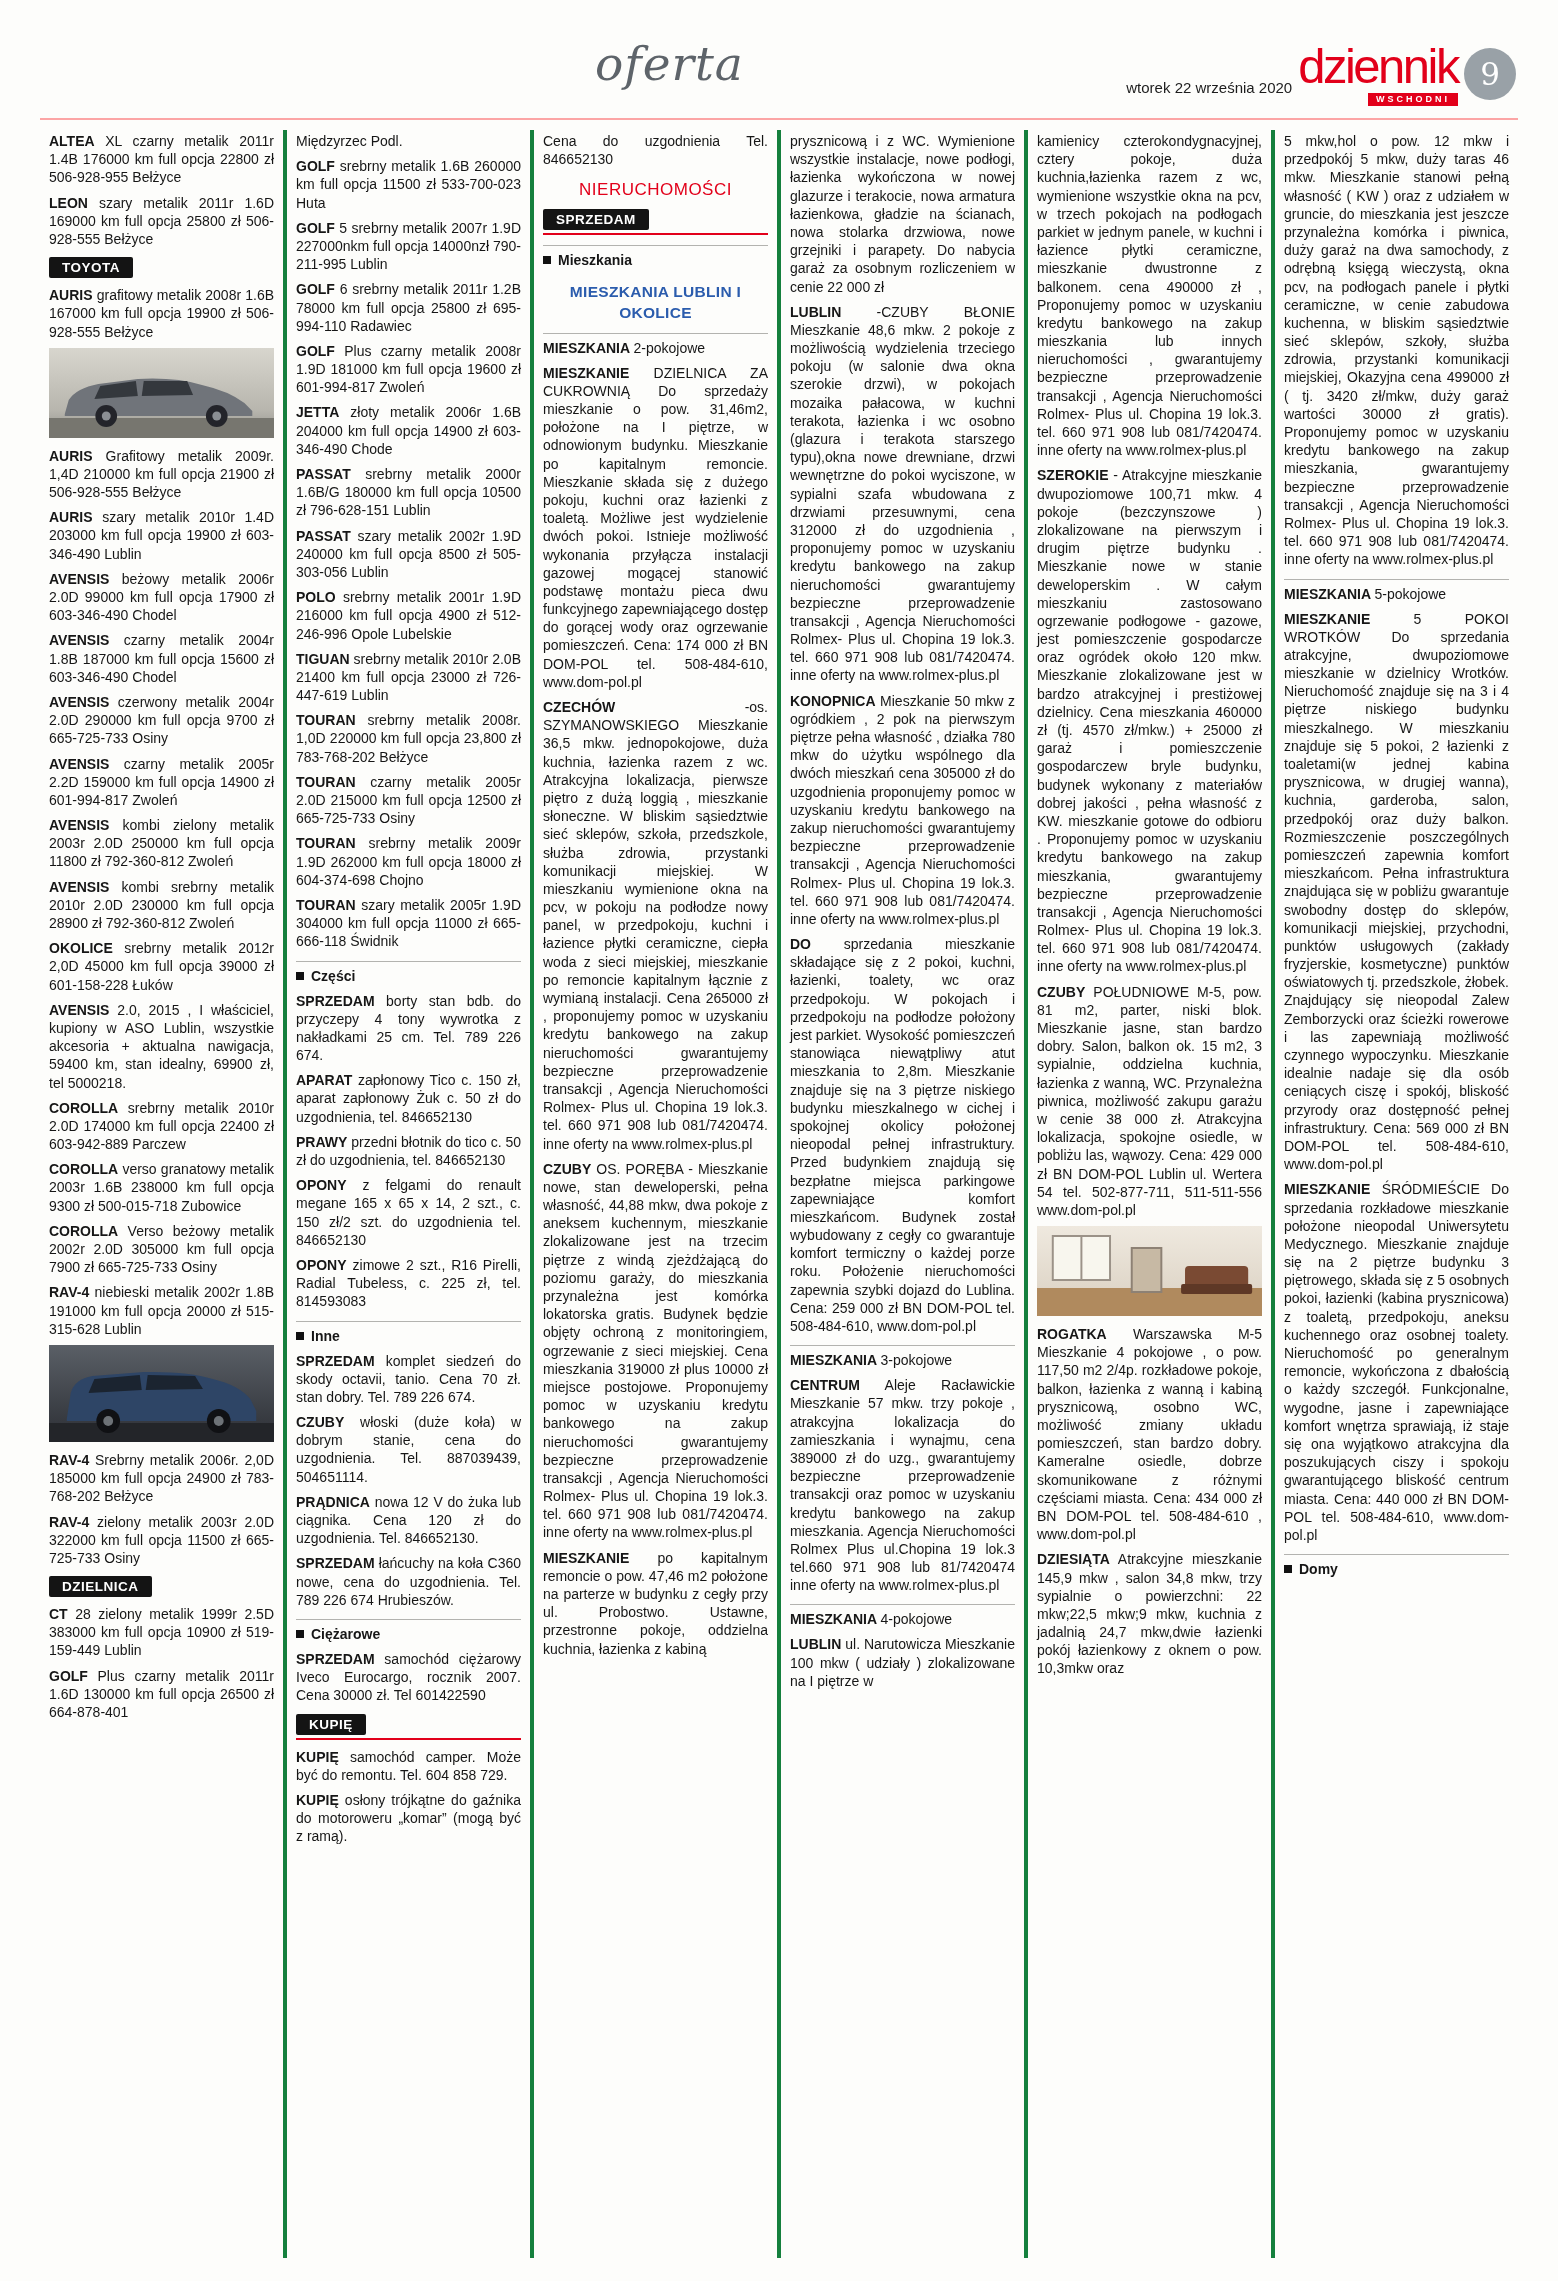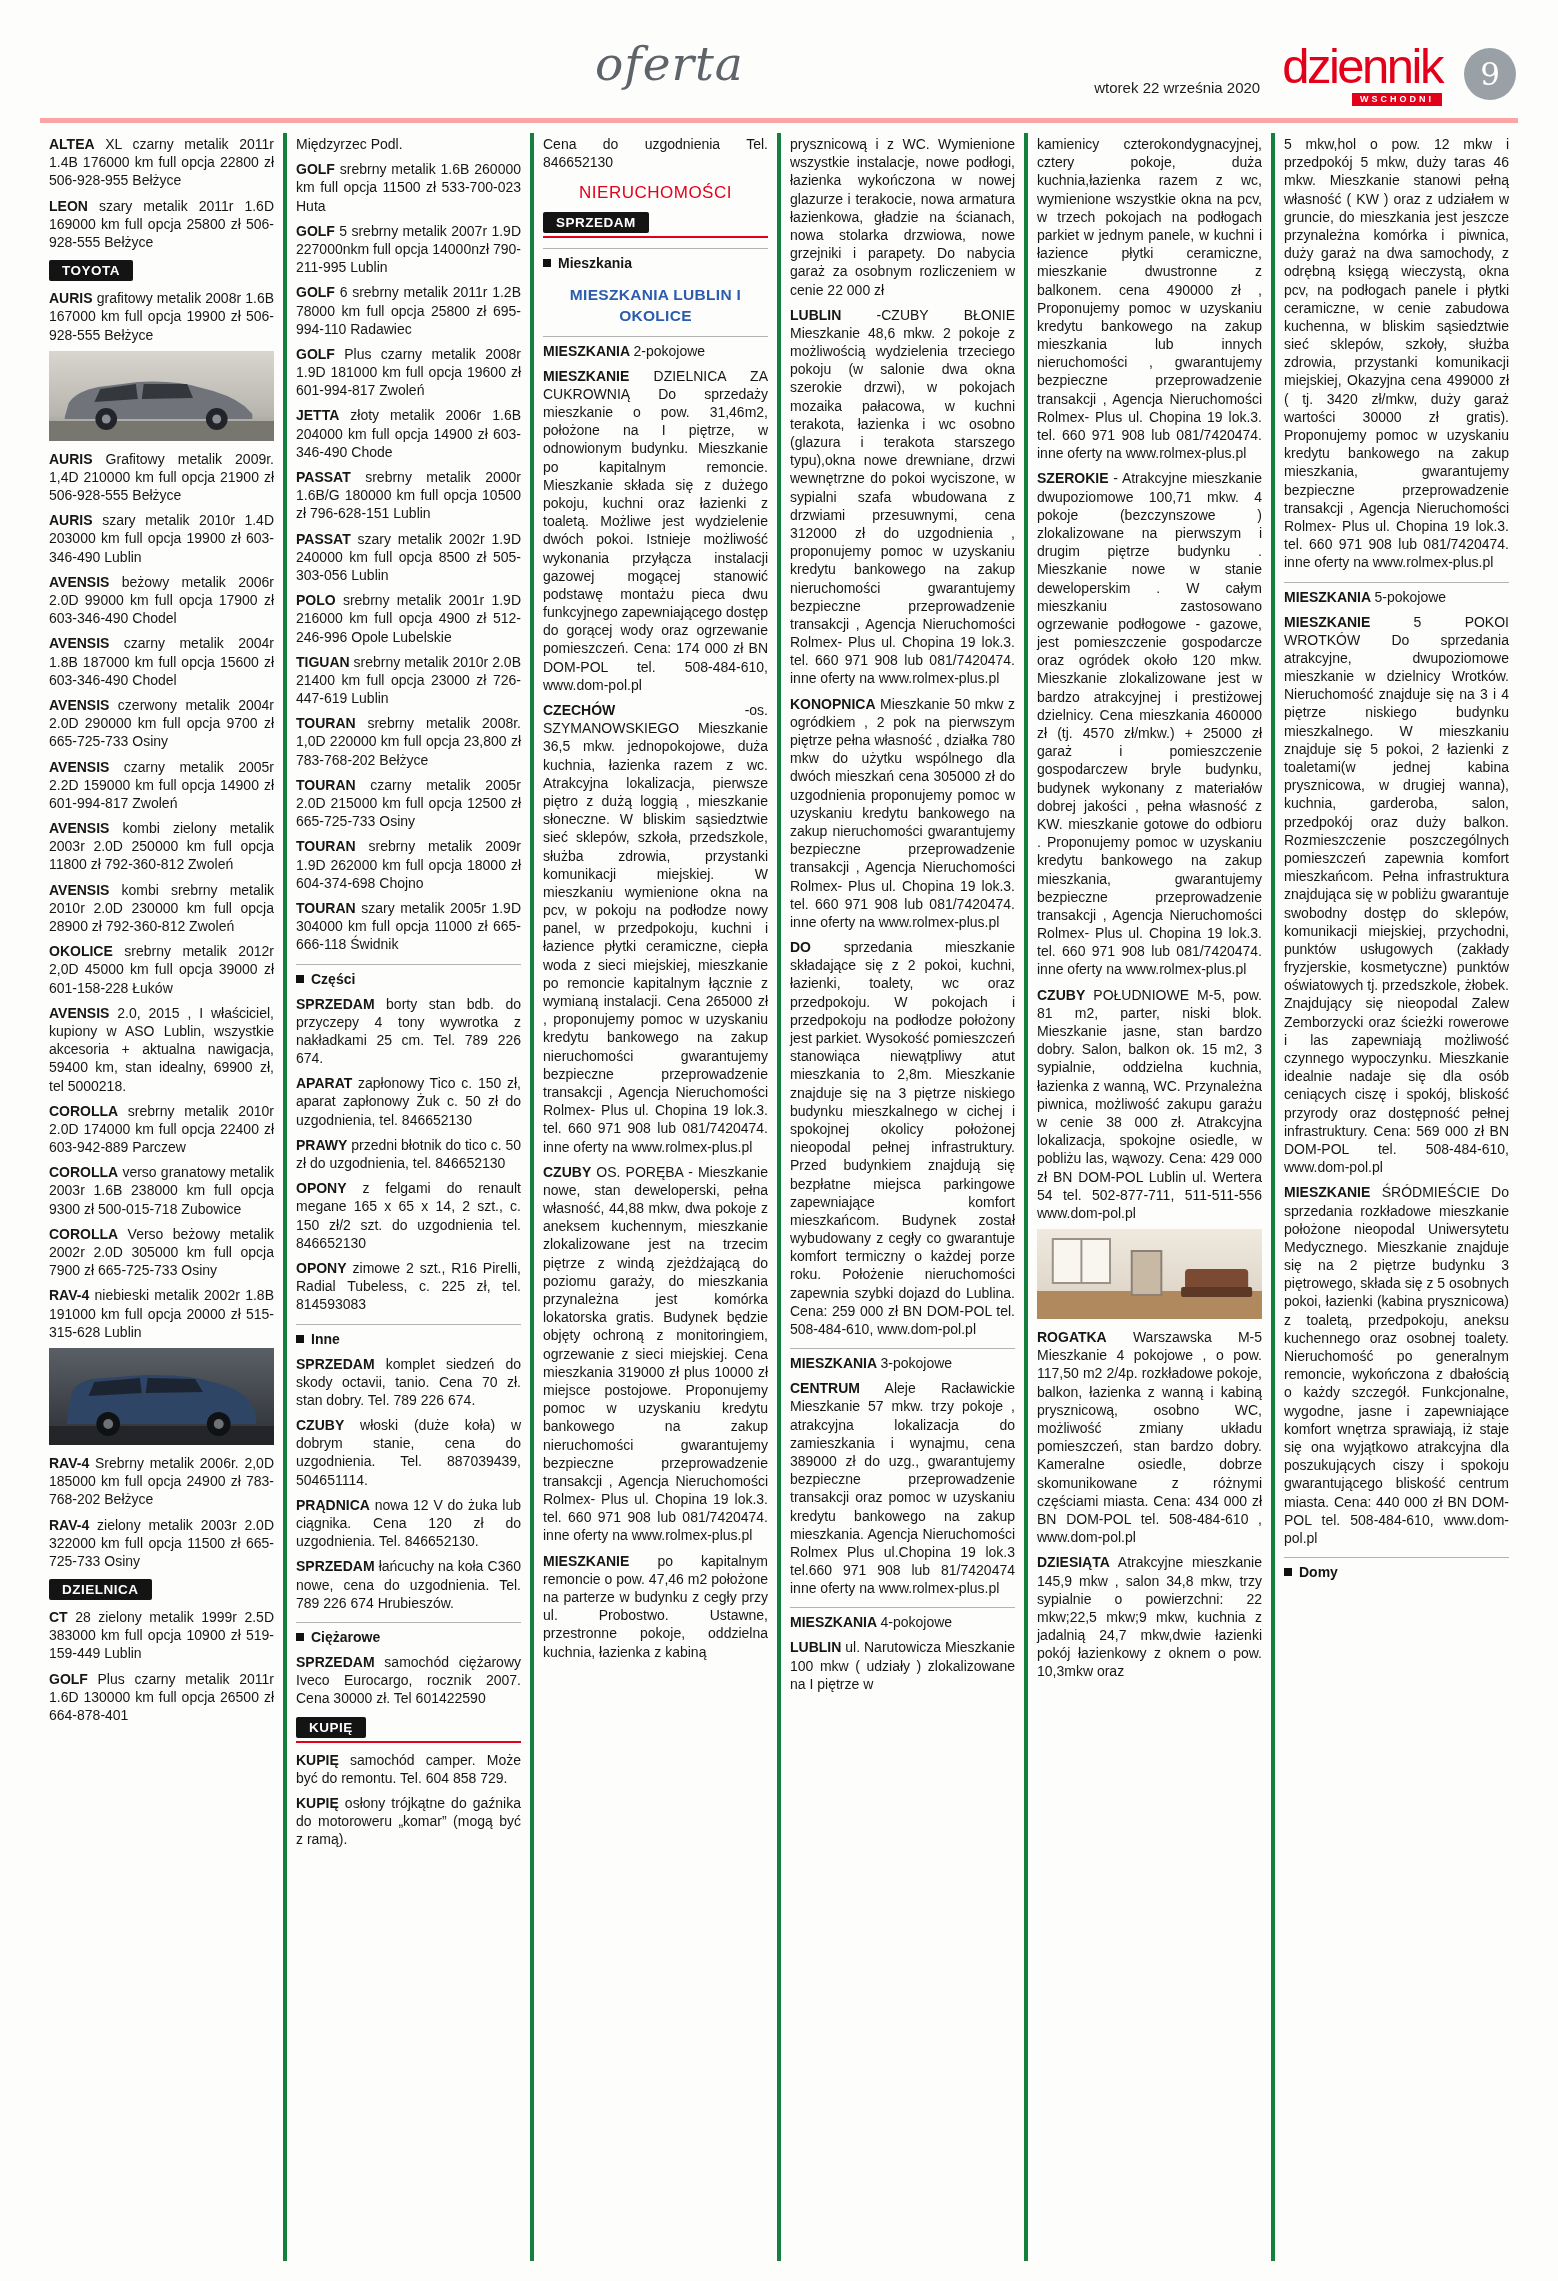--- a/index.html
+++ b/index.html
@@ -4,27 +4,27 @@
 <title>oferta</title>
 <style>
   html,body{margin:0;padding:0}
   body{
     width:1558px;height:2281px;background:#fdfdfb;color:#161616;
     font-family:"Liberation Sans",sans-serif;overflow:hidden;position:relative;
   }
   .page{padding:16px 40px 0}
 
   
-  header{position:relative;height:102px;border-bottom:5px solid #fca5a5}
+  header{position:relative;height:102px;border-bottom:2px solid #fca5a5}
   .oferta{
     position:absolute;left:555px;top:20px;
     font-family:"DejaVu Serif",serif;font-style:italic;
     font-size:47px;color:#5e646a;letter-spacing:1px;
   }
-  .head-right{position:absolute;right:2px;top:26px;display:flex;align-items:center;gap:22px}
+  .head-right{position:absolute;right:2px;top:26px;display:flex;align-items:center;gap:6px}
   .date{font-size:15px;color:#1d1d1d;position:relative;top:13px;white-space:nowrap}
   .brand{display:flex;flex-direction:column;align-items:flex-end;line-height:1}
   .brand-word{color:var(--accent-red,#e2001a);font-weight:normal;font-size:49px;letter-spacing:-2.5px}
   .brand-sub{background:var(--accent-red,#e2001a);color:#fff;font-size:9px;letter-spacing:3px;padding:2px 8px;margin-top:2px;font-weight:bold}
   .pagenum{
     width:52px;height:52px;border-radius:50%;background:var(--page-circle-gray,#99a1a7);
     color:#fff;display:flex;align-items:center;justify-content:center;
     font-size:31px;font-family:"DejaVu Serif",serif;
   }
 

